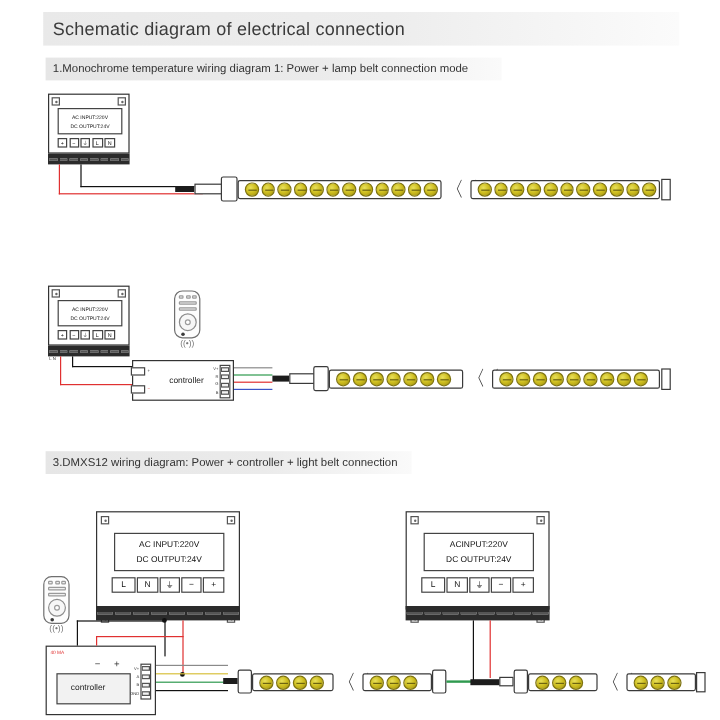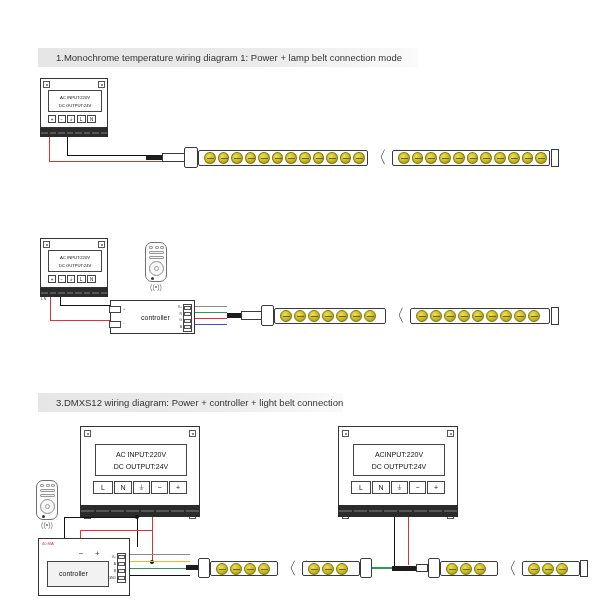--- a/index.html
+++ b/index.html
@@ -17,24 +17,24 @@
     display:flex;align-items:center;padding-left:8px;box-sizing:border-box;
   }
   .title-bar .t{font-size:15px;color:#3b3b3b;letter-spacing:.2px;}
 
   
   .sec-head{
     position:absolute;height:19px;
     background:linear-gradient(to right,#e6e6e6 0%,#ebebeb 60%,#fafafa 100%);
     display:flex;align-items:center;padding-left:6px;box-sizing:border-box;
   }
-  .sec-head .t{font-size:9.5px;color:#333;white-space:nowrap;margin-left:12px;}
+  .sec-head .t{font-size:9.5px;color:#333;white-space:nowrap;}
   #sec1-head{left:38px;top:48px;width:380px;}
   #sec2-head{left:38px;top:201px;width:330px;}
-  #sec3-head{left:38px;top:393px;width:305px;text-align:right;}
+  #sec3-head{left:38px;top:376px;width:305px;text-align:right;}
 
   
   .psu{position:absolute;border:1.3px solid #333;background:#fff;box-sizing:border-box;}
   .psu .corner{position:absolute;width:7px;height:7px;border:1px solid #555;background:#fff;box-sizing:border-box;}
   .psu .corner:after{content:"";position:absolute;left:1.5px;top:1.5px;width:2px;height:2px;border-radius:50%;background:#666;}
   .psu .label-box{position:absolute;border:1px solid #444;background:#fff;box-sizing:border-box;
         display:flex;flex-direction:column;align-items:center;justify-content:center;}
   .psu .label-box span{display:block;white-space:nowrap;color:#111;}
   .term-row{position:absolute;display:flex;align-items:center;box-sizing:border-box;}
   .term-cell{border:1px solid #444;background:#fff;box-sizing:border-box;
@@ -81,20 +81,23 @@
   .remote .dot-s{position:absolute;width:3px;height:3px;border-radius:50%;background:#3a3a3a;}
   .waves{position:absolute;color:#777;font-size:7px;line-height:1;text-align:center;}
 
   .tiny{position:absolute;font-size:3.6px;color:#333;white-space:nowrap;}
 </style>
 </head>
 <body>
 
 <div class="page">
 
+  <div class="title-bar">
+    <div class="t">Schematic diagram of electrical connection</div>
+  </div>
 
   <div class="sec-head" id="sec1-head">
     <div class="t">1.Monochrome temperature wiring diagram 1: Power + lamp belt connection mode</div>
   </div>
 
   <div class="psu" style="left:40px;top:78px;width:68px;height:50px;">
     <div class="corner" style="left:2px;top:2px;"></div>
     <div class="corner" style="right:2px;top:2px;"></div>
     <div class="label-box" style="left:7px;top:11px;width:54px;height:22px;">
       <span style="font-size:4.2px;">AC INPUT:220V</span>

